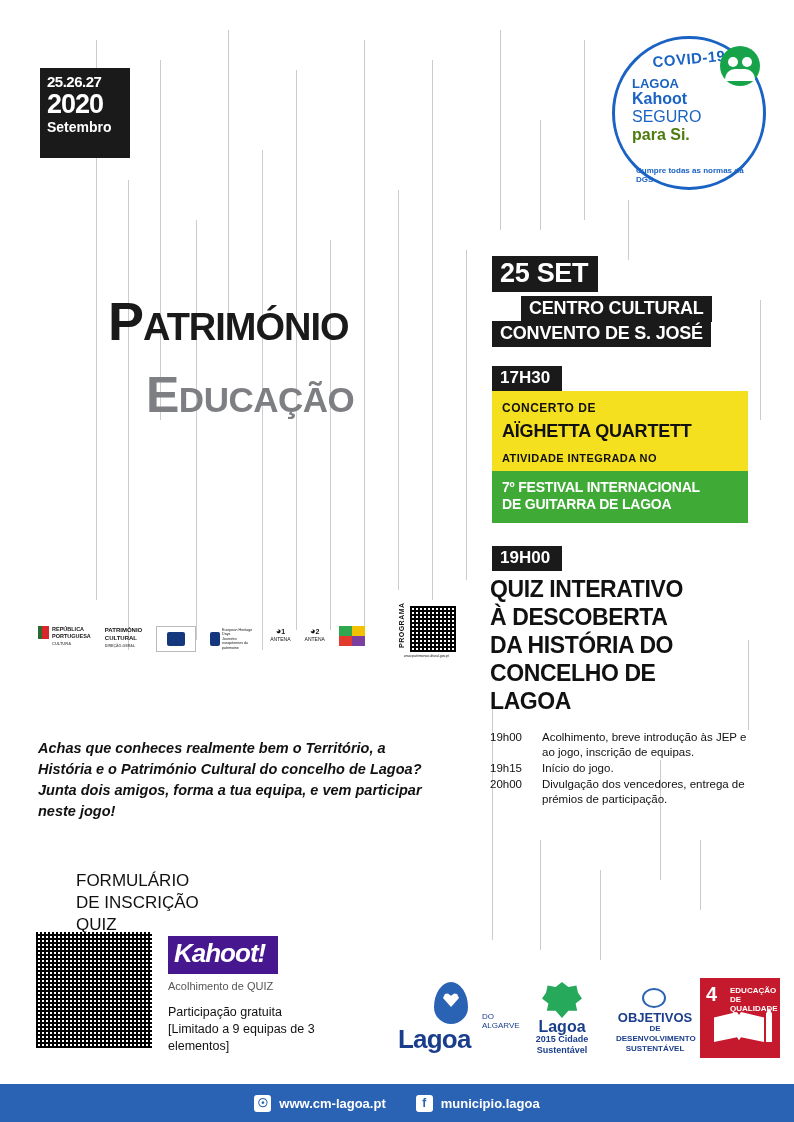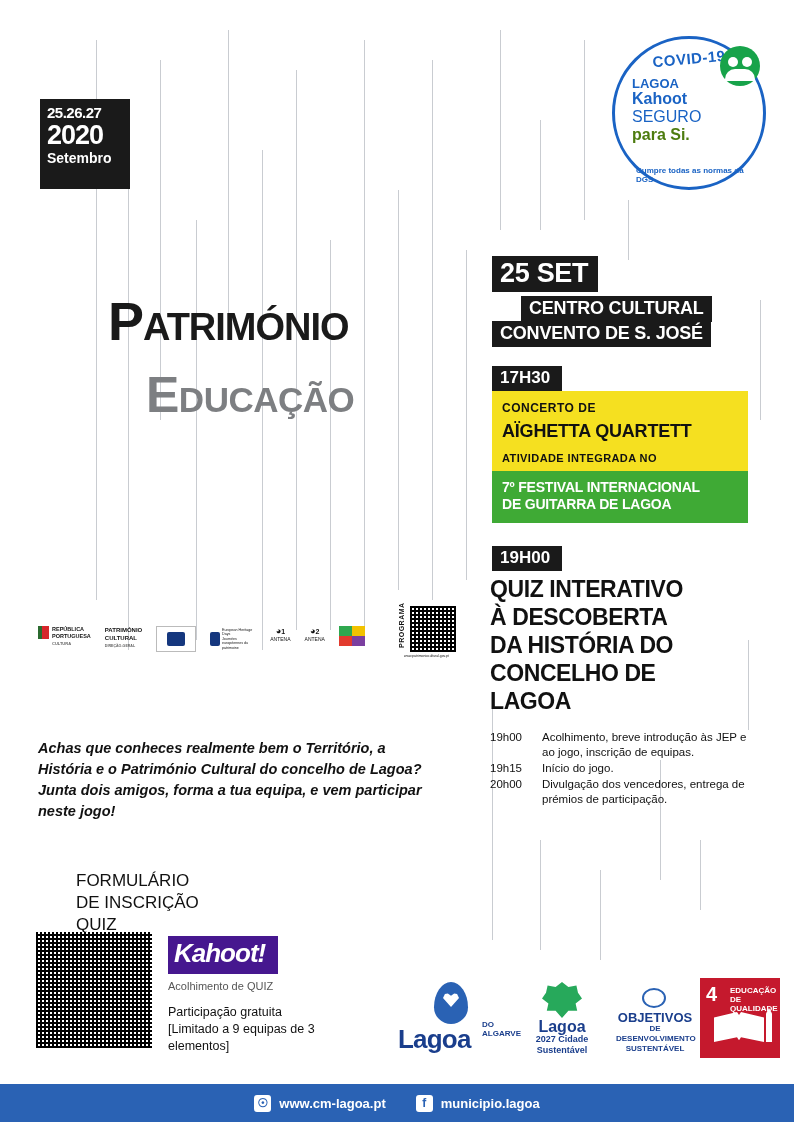--- a/index.html
+++ b/index.html
@@ -28,21 +28,20 @@
   }
 
   
   .date-badge {
     position: absolute;
     left: 40px; top: 68px;
     width: 90px; height: 90px;
     background: #1a1a1a;
     color: #ffffff;
     padding: 6px 7px 0 7px;
-    margin-top: 31px;
   }
   .date-badge .d1 { font-size: 15px; font-weight: bold; letter-spacing: -0.5px; line-height: 16px;}
   .date-badge .d2 { font-size: 27px; font-weight: bold; line-height: 29px; letter-spacing: -1px;}
   .date-badge .d3 { font-size: 14px; font-weight: bold; line-height: 16px;}
 
   
   .jep-title {
     position: absolute;
     left: 140px; top: 68px;
     font-size: 31px;
@@ -311,21 +310,21 @@
     border-radius: 50% 50% 50% 50% / 60% 60% 40% 40%;
   }
   .lagoa-logo .pin::after {
     content: "";
     position: absolute; left: 9px; top: 11px;
     width: 16px; height: 14px;
     background: #ffffff;
     clip-path: polygon(50% 100%, 0 35%, 12% 8%, 30% 3%, 50% 20%, 70% 3%, 88% 8%, 100% 35%);
   }
   .lagoa-logo .word { position:absolute; left: 0; top: 42px; font-size: 26px; font-weight: bold; color:#1a3e8c; letter-spacing:-0.8px;}
-  .lagoa-logo .sub { position:absolute; left: 84px; top: 38px; font-size: 8px; font-weight:bold; color:#1a3e8c; line-height:9px;}
+  .lagoa-logo .sub { position:absolute; left: 84px; top: 30px; font-size: 8px; font-weight:normal; color:#1a3e8c; line-height:9px;}
 
   .lagoa-sust {
     position: absolute;
     left: 516px; top: 982px;
     width: 92px; height: 76px;
     text-align: center;
   }
   .lagoa-sust .tree {
     position: absolute; left: 26px; top: 0;
     width: 40px; height: 36px;
@@ -549,21 +548,21 @@
     <div class="word">Lagoa</div>
     <div class="sub">
       <div>DO</div>
       <div>ALGARVE</div>
     </div>
   </div>
 
   <div class="lagoa-sust">
     <div class="tree"></div>
     <div class="t1">Lagoa</div>
-    <div class="t2" style="white-space:pre-line;">2027 Cidade
+    <div class="t2" style="white-space:pre-line;">2015 Cidade
 Sustentável</div>
   </div>
 
   <div class="ods">
     <div class="un"></div>
     <div class="t1">OBJETIVOS</div>
     <div class="t2" style="white-space:pre-line;">DE DESENVOLVIMENTO
 SUSTENTÁVEL</div>
   </div>
 

